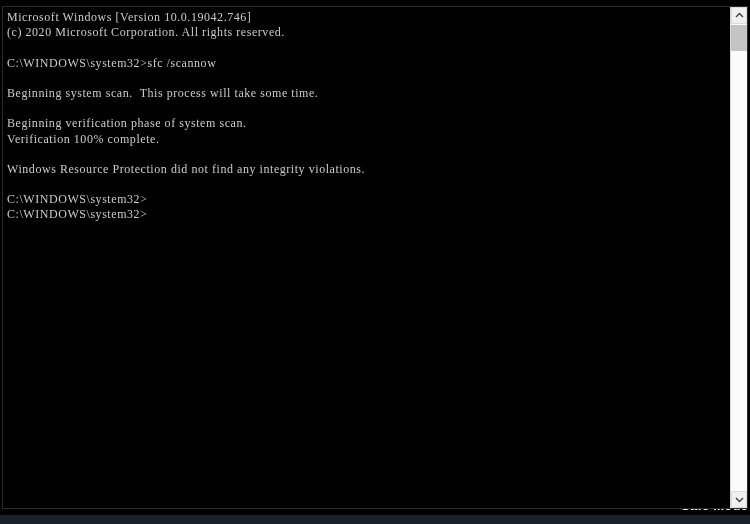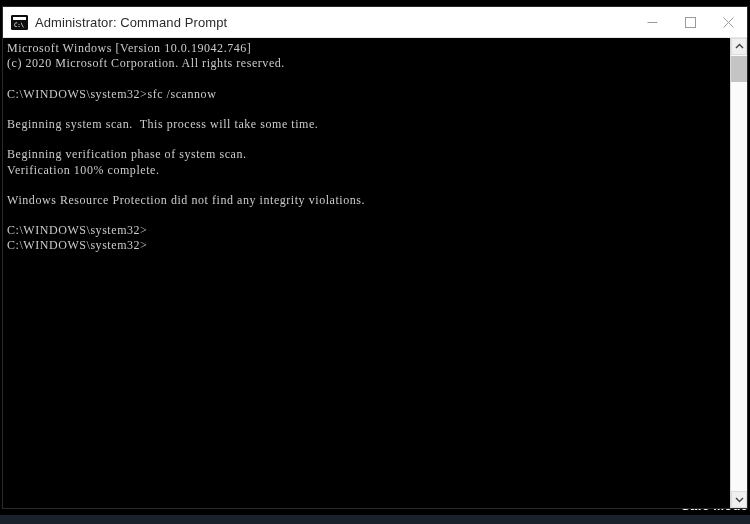--- a/index.html
+++ b/index.html
@@ -196,51 +196,20 @@
 <body>
 
 <div id="desktop">
 
   <div id="safe-mode-watermark">Safe Mode</div>
 
   <div id="desktop-strip"></div>
 
   <div id="cmd-window">
 
-    <div id="title-bar">
-
-      <div id="cmd-icon">
-        <span class="icon-prompt">C:\</span>
-      </div>
-
-      <div id="title-text">Administrator: Command Prompt</div>
-
-      <div id="window-controls">
-
-        <div class="win-ctl">
-          <svg width="11" height="11" viewBox="0 0 11 11" aria-hidden="true">
-            <line class="win-ctl-stroke" x1="0.5" y1="5.5" x2="10.5" y2="5.5"></line>
-          </svg>
-        </div>
-
-        <div class="win-ctl">
-          <svg width="11" height="11" viewBox="0 0 11 11" aria-hidden="true">
-            <rect class="win-ctl-stroke" x="0.5" y="0.5" width="10" height="10"></rect>
-          </svg>
-        </div>
-
-        <div class="win-ctl">
-          <svg width="11" height="11" viewBox="0 0 11 11" aria-hidden="true">
-            <line class="win-ctl-stroke" x1="0.5" y1="0.5" x2="10.5" y2="10.5"></line>
-            <line class="win-ctl-stroke" x1="10.5" y1="0.5" x2="0.5" y2="10.5"></line>
-          </svg>
-        </div>
-
-      </div>
-    </div>
 
     <div id="terminal-area">
 
       <div id="terminal-text"><div class="term-line">Microsoft Windows [Version 10.0.19042.746]</div><div class="term-line">(c) 2020 Microsoft Corporation. All rights reserved.</div><div class="term-line blank">&nbsp;</div><div class="term-line">C:\WINDOWS\system32&gt;sfc /scannow</div><div class="term-line blank">&nbsp;</div><div class="term-line">Beginning system scan.  This process will take some time.</div><div class="term-line blank">&nbsp;</div><div class="term-line">Beginning verification phase of system scan.</div><div class="term-line">Verification 100% complete.</div><div class="term-line blank">&nbsp;</div><div class="term-line">Windows Resource Protection did not find any integrity violations.</div><div class="term-line blank">&nbsp;</div><div class="term-line">C:\WINDOWS\system32&gt;</div><div class="term-line">C:\WINDOWS\system32&gt;</div></div>
 
       <div id="scrollbar">
 
         <div class="sb-arrow">
           <svg width="9" height="7" viewBox="0 0 9 7" aria-hidden="true">
             <polyline class="sb-arrow-glyph" points="1,5 4.5,1.5 8,5"></polyline>

